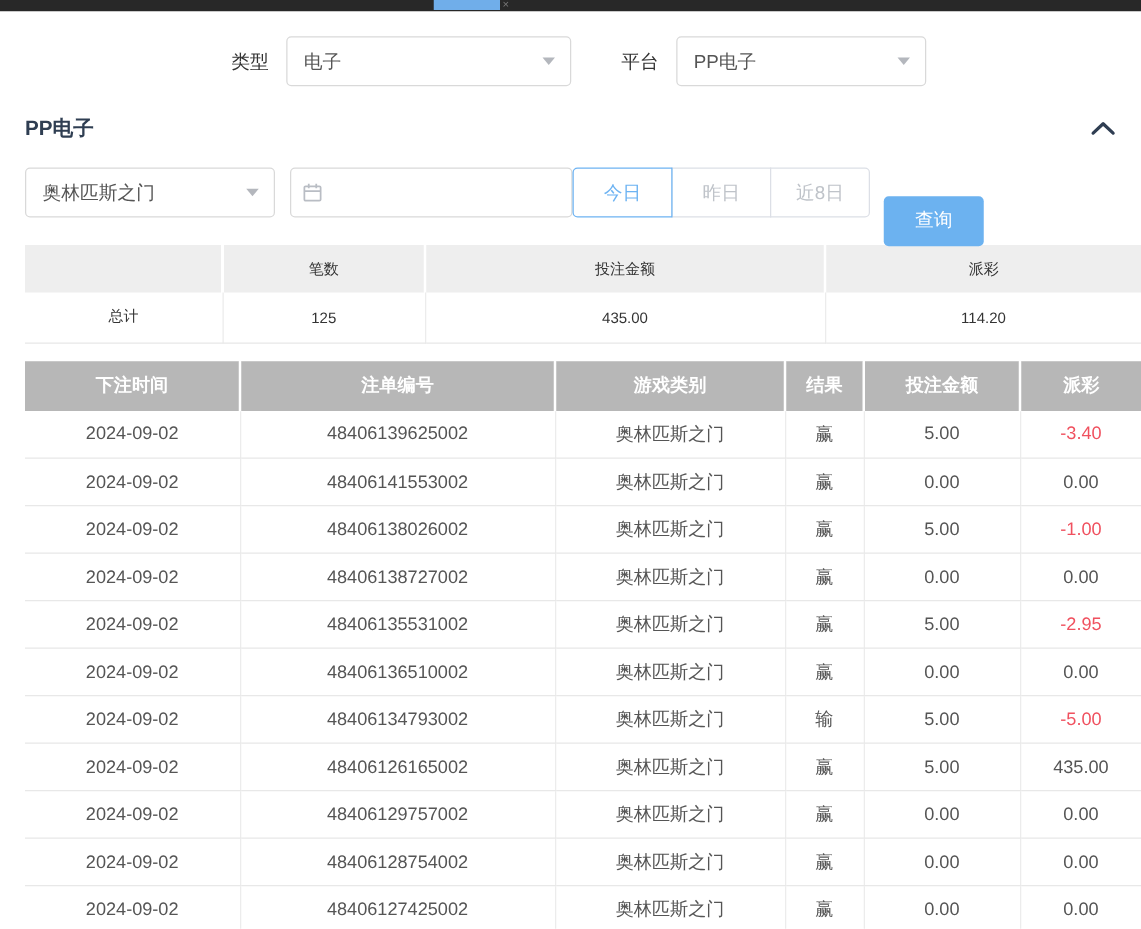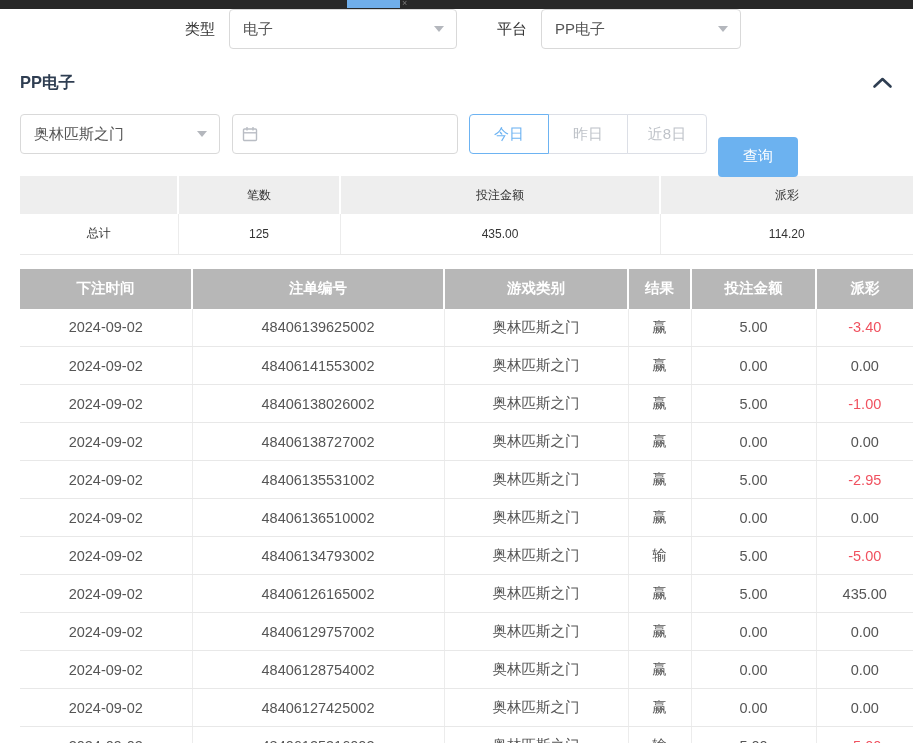--- a/index.html
+++ b/index.html
@@ -24,21 +24,21 @@
   }
   .topbar .tab-close {
     position: absolute; left: 402px; top: -2px;
     color: #7a7a7a; font-size: 9px; line-height: 11px;
   }
 
   
   .filter-row {
     display: flex; align-items: center;
     height: 40px;
-    margin-top: 0;
+    margin-top: 20px;
     padding-left: 185px;
     font-size: 15px;
   }
   .filter-label { color: #333; margin-right: 14px; white-space: nowrap; }
   .select-box {
     position: relative;
     height: 40px;
     border: 1px solid #d9d9d9;
     border-radius: 4px;
     background: #fff;
@@ -84,21 +84,21 @@
     width: 226px; height: 40px;
     border: 1px solid #d9d9d9;
     border-radius: 4px;
     padding: 0 10px 0 9px;
     font-size: 15px; color: #555;
     background: #fff;
     white-space: nowrap;
     cursor: pointer;
   }
   .date-input svg { margin-right: 7px; flex: 0 0 auto; }
-  .btn-group { display: flex; margin-left: 11px; }
+  .btn-group { display: flex; }
   .btn-group button {
     width: 80px; height: 40px;
     background: #fff;
     border: 1px solid #dcdfe6;
     color: #bfc3c9;
     font-size: 15px;
     font-family: inherit;
     margin-left: -1px;
     cursor: pointer;
     position: relative;

